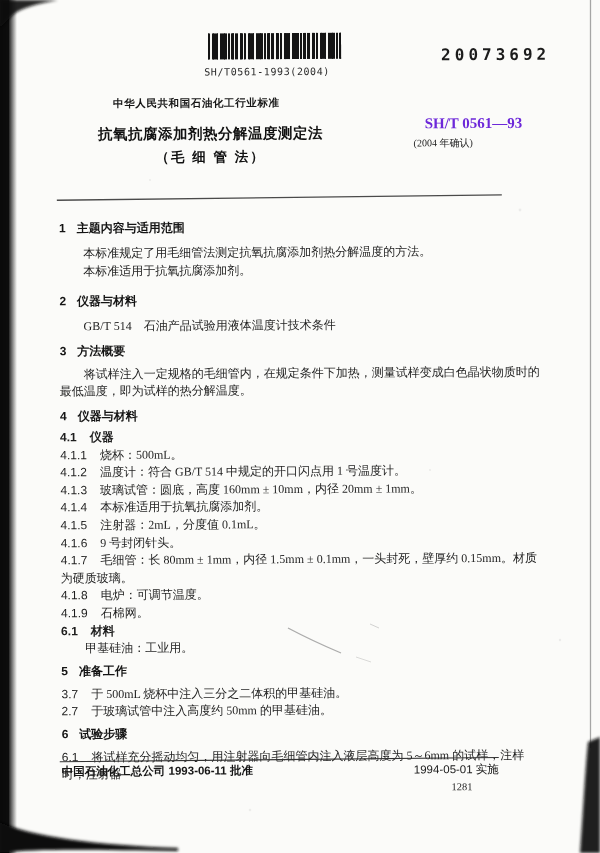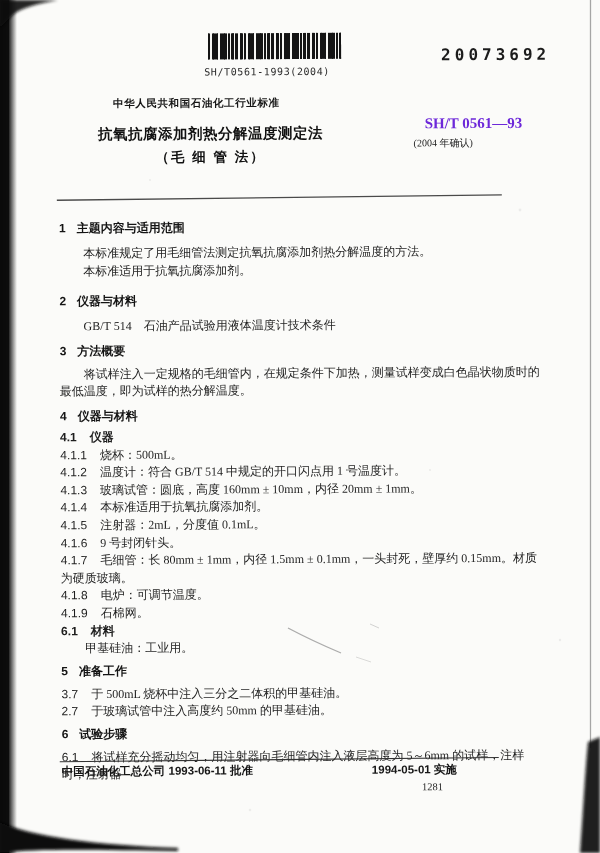--- a/index.html
+++ b/index.html
@@ -49,24 +49,24 @@
   .num{margin-right:13px;font-family:"Liberation Sans","DejaVu Sans",sans-serif;}
   .sec .num{margin-right:11px;}
   .indent{text-indent:2em;}
   .mt4{margin-top:4px !important;} .mt6{margin-top:6px !important;}
   .mt8{margin-top:8px !important;} .mt12{margin-top:12px !important;}
 
   
   .footer-left{left:60px;top:763px;
     font-family:"Liberation Sans","DejaVu Sans",sans-serif;
     font-size:11.5px;font-weight:bold;color:#161616;}
-  .footer-right{left:370px;top:763px;width:127px;
+  .footer-right{left:370px;top:763px;width:127px;text-align:right;
     font-family:"Liberation Sans","DejaVu Sans",sans-serif;
-    font-size:11.5px;font-weight:bold;color:#161616;}
-  .page-num{left:420px;top:782px;width:80px;text-align:left;
+    font-size:11.5px;font-weight:normal;color:#161616;}
+  .page-num{left:420px;top:782px;width:80px;text-align:center;
     font-size:10.5px;color:#2a2a2a;}
 
   .artifacts{position:absolute;left:0;top:0;width:600px;height:853px;pointer-events:none;}
 </style>
 </head>
 <body>
 
 <div class="page">
   <div class="tilt">
 

